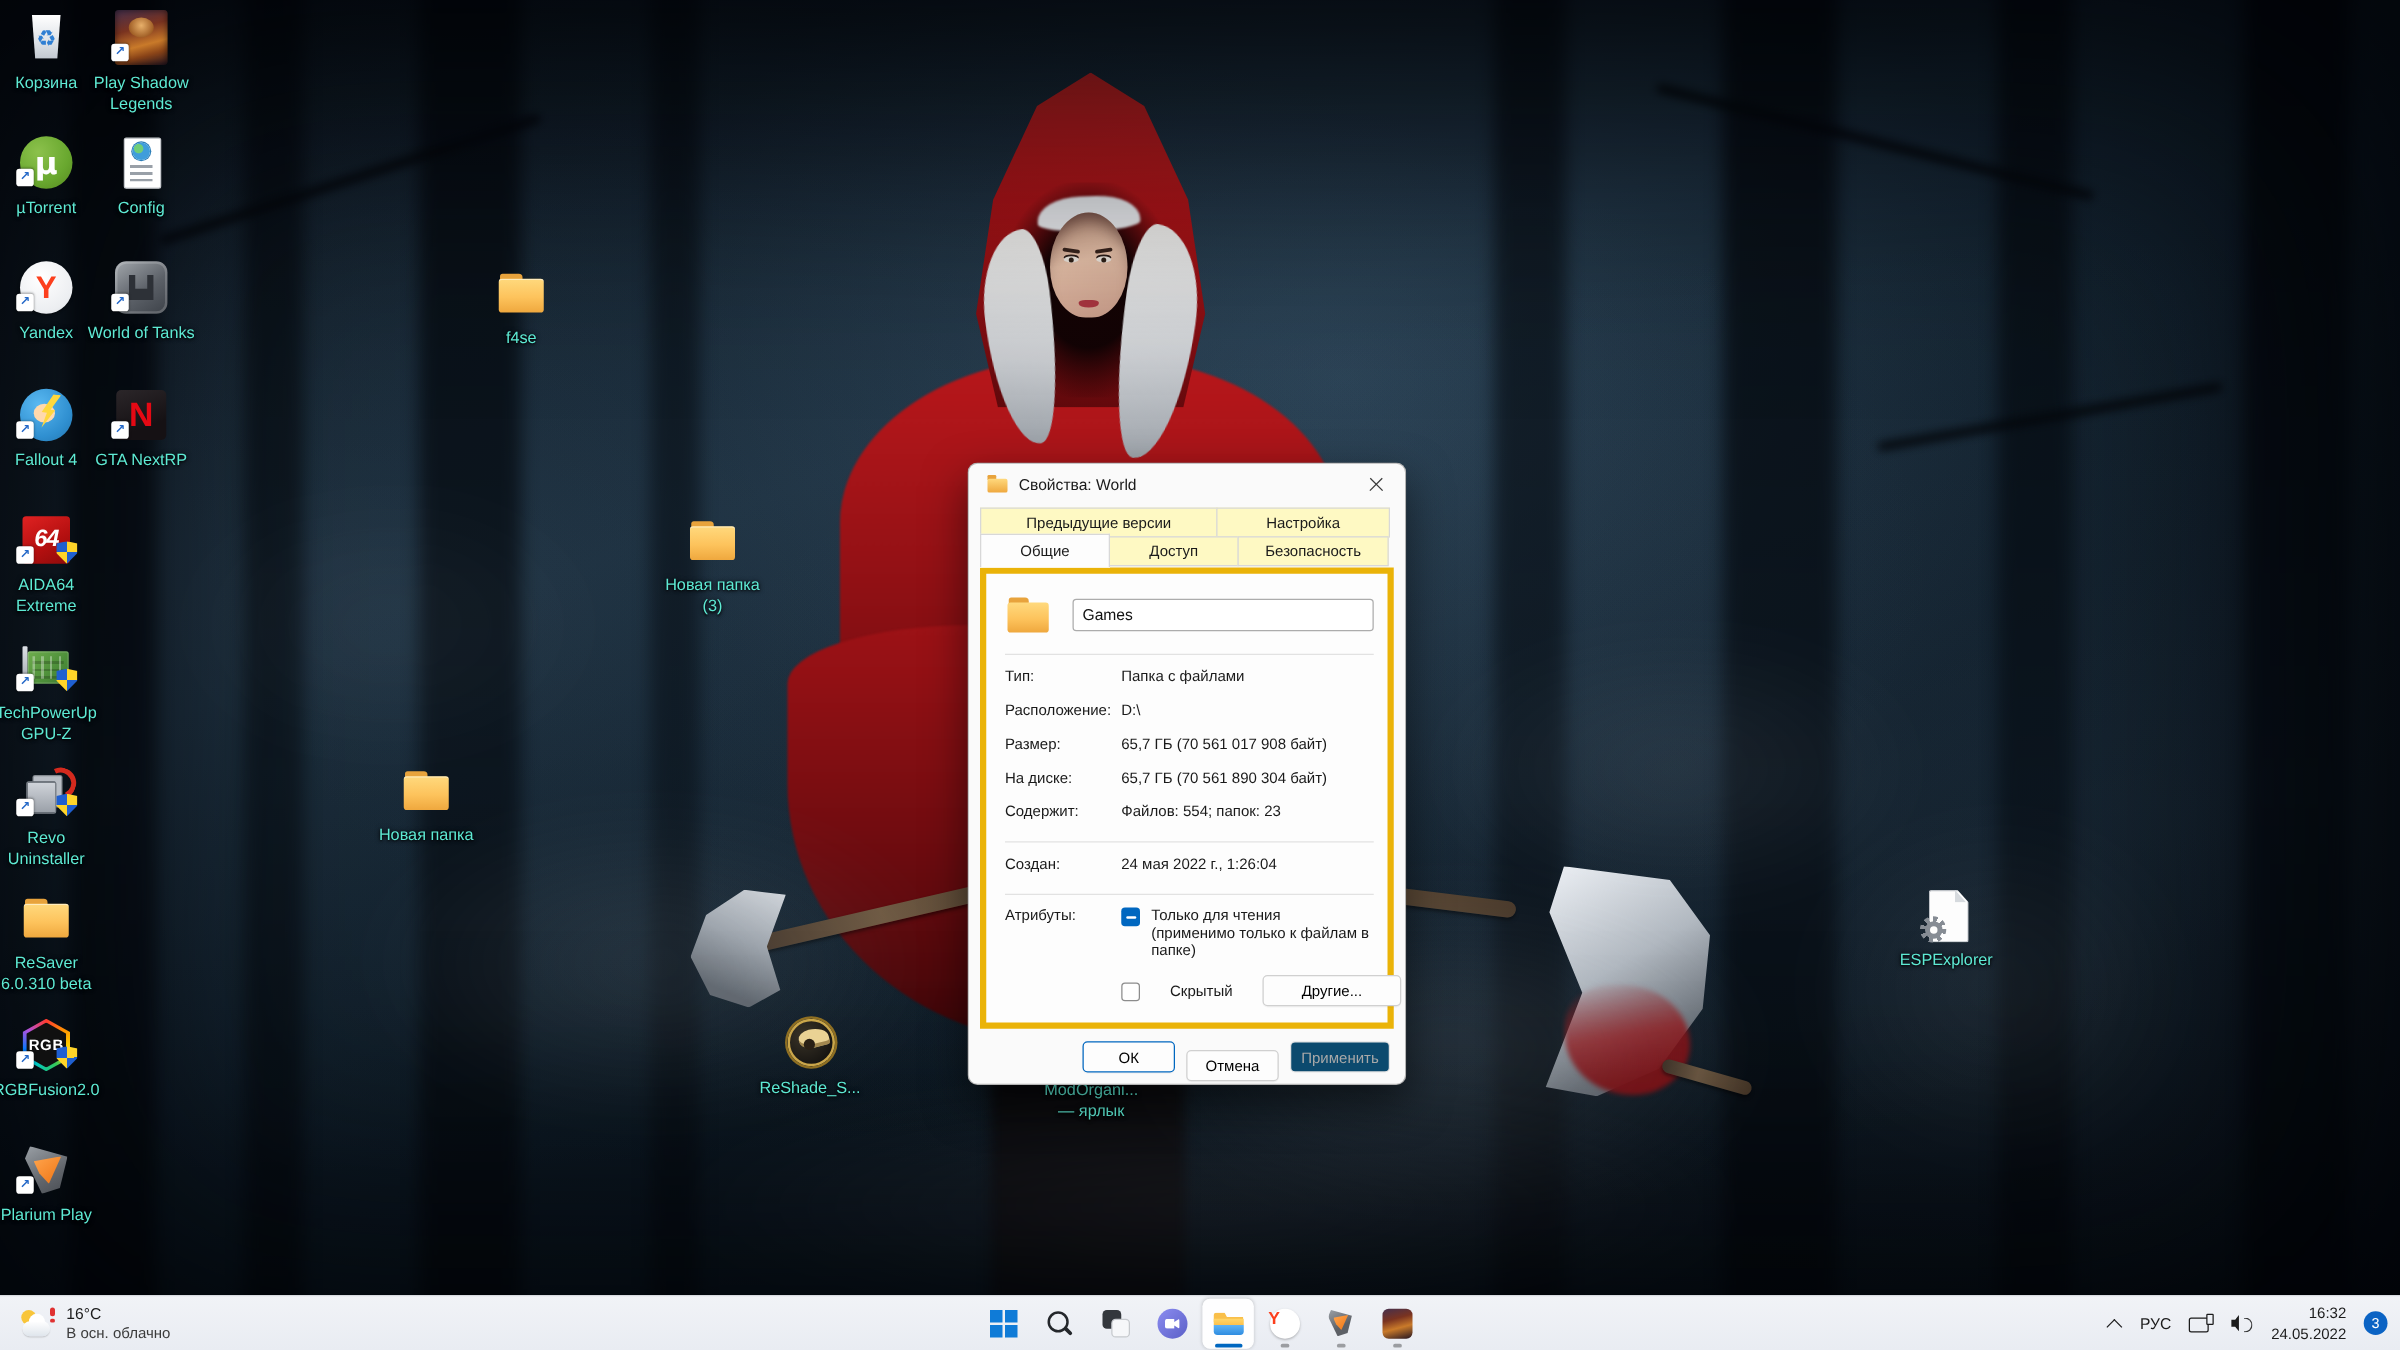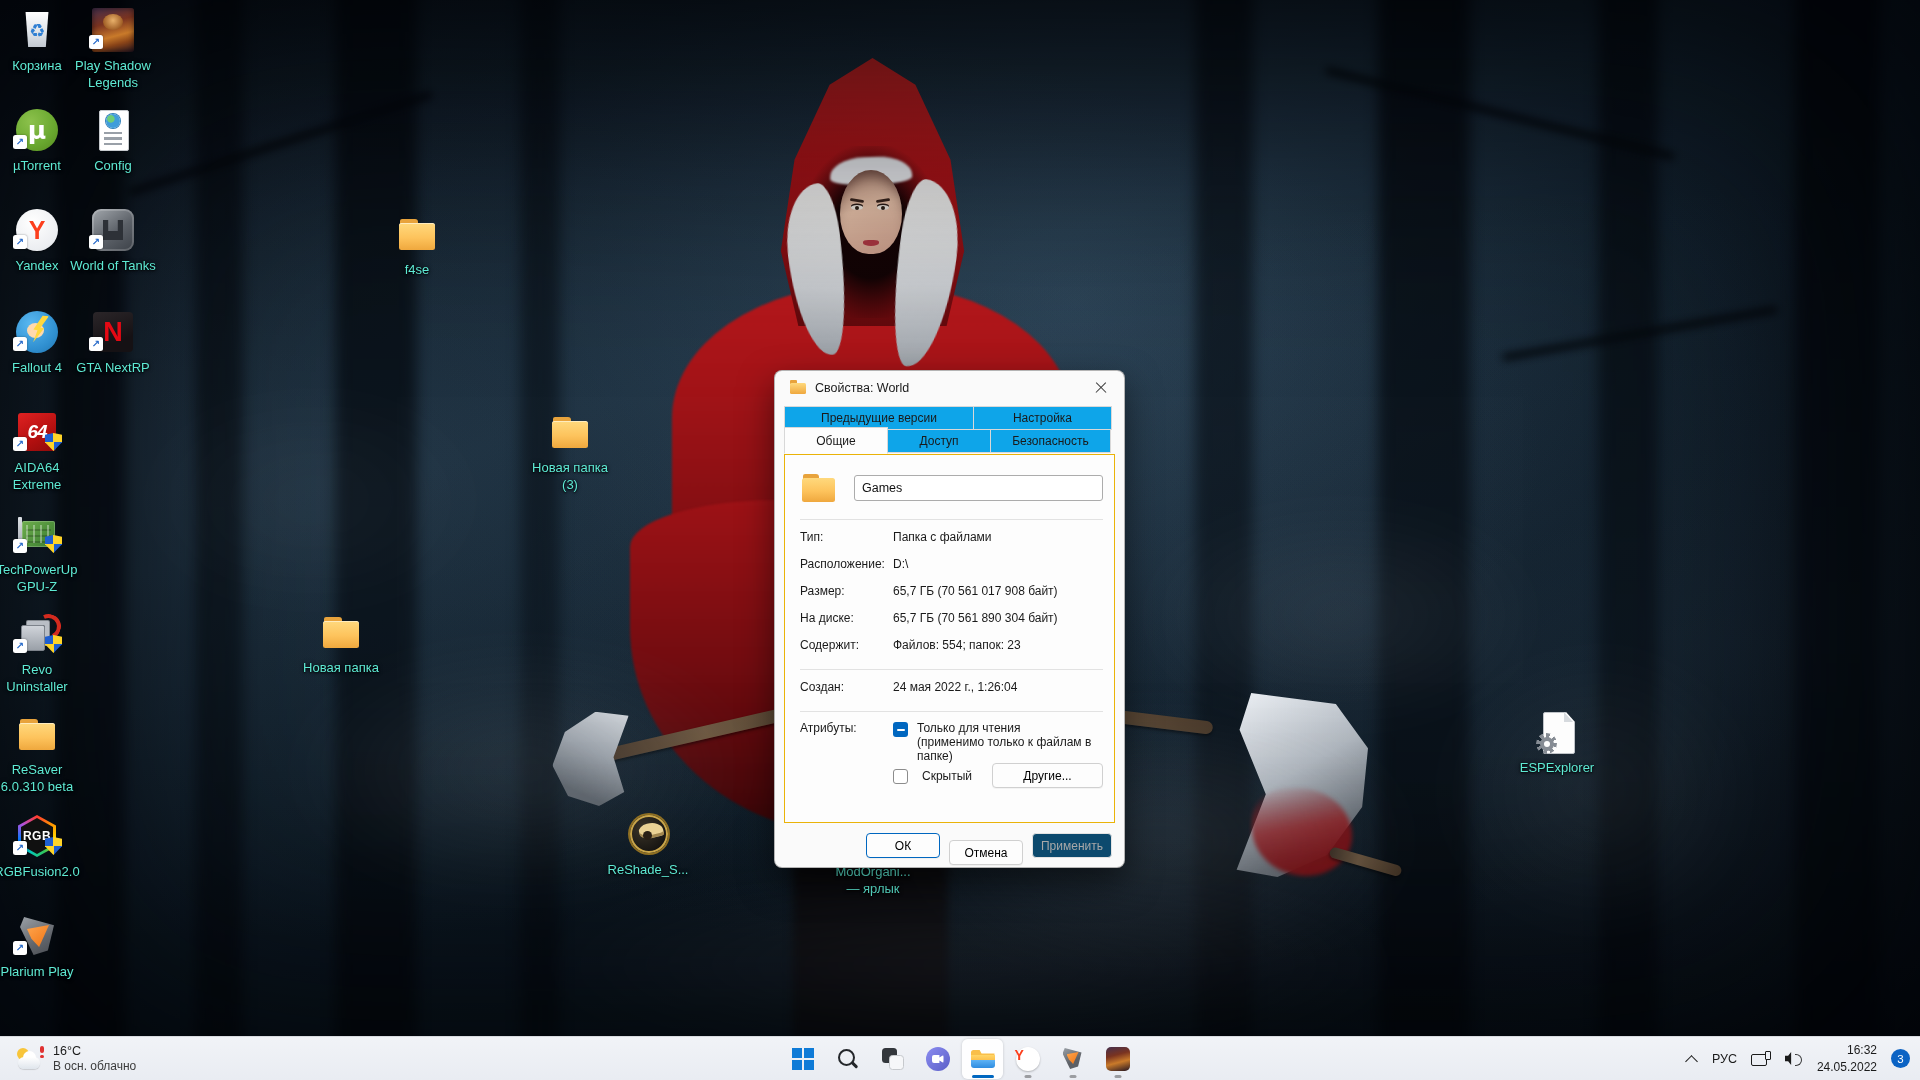--- a/index.html
+++ b/index.html
@@ -120,42 +120,42 @@
   .mini-folder::after{content:"";position:absolute;left:0;top:2.5px;width:16px;height:11px;background:linear-gradient(180deg,#ffd97d,#efa83e);border-radius:1.5px;}
   .dlg-close{position:absolute;right:0;top:0;width:46px;height:33px;border-top-right-radius:8px;display:flex;align-items:center;justify-content:center;}
   .xg{position:relative;width:12px;height:12px;}
   .xg::before,.xg::after{content:"";position:absolute;left:-1px;top:5px;width:14px;height:1.4px;background:#3a3a3a;}
   .xg::before{transform:rotate(45deg);} .xg::after{transform:rotate(-45deg);}
 
   .tabs{position:relative;height:49px;margin:2px 9px 0 9px;}
   .trow{position:absolute;display:flex;}
   .trow.r1{top:0;left:0;}
   .trow.r2{top:23px;left:0;}
-  .tab{box-sizing:border-box;height:24px;display:flex;align-items:center;justify-content:center;background:#0ea5e9;border:1px solid #d8d8d8;margin-left:-1px;font-size:12px;z-index:1;}
+  .tab{box-sizing:border-box;height:24px;display:flex;align-items:center;justify-content:center;background:#fef9c3;border:1px solid #d8d8d8;margin-left:-1px;font-size:12px;z-index:1;}
   .trow .tab:first-child{margin-left:0;}
   .tab.active{background:#fdfdfd;height:27px;margin-top:-2px;border-bottom-color:#fdfdfd;z-index:3;}
-  .tpage{position:relative;margin:-1px 9px 0 9px;height:369px;background:#fdfdfd;border:1px solid #eab308;box-sizing:border-box;padding:13px 11px 0 15px;z-index:2;}
+  .tpage{position:relative;margin:-1px 9px 0 9px;height:369px;background:#fdfdfd;border:5px solid #eab308;box-sizing:border-box;padding:13px 11px 0 15px;z-index:2;}
 
   .head-row{display:flex;align-items:center;gap:14px;}
   .big-folder{position:relative;width:40px;height:40px;flex:0 0 40px;}
   .big-folder::before{content:"";position:absolute;left:3px;top:6px;width:16px;height:9px;background:#e8a33c;border-radius:2px 3px 0 0;}
   .big-folder::after{content:"";position:absolute;left:2px;top:10px;width:33px;height:24px;background:linear-gradient(180deg,#ffd97d 0%,#fdc35c 55%,#efa83e 100%);border-radius:2.5px;}
   .name-input{flex:1;height:22px;border:1px solid #acacac;border-radius:3px;padding:1px 7px;font-size:12.5px;font-family:inherit;color:#111;background:#fff;outline:none;}
   .fsep{border:none;border-top:1px solid #e2e2e2;margin:11px 0 3px 0;}
   .frow{display:flex;padding:6.5px 0;align-items:flex-start;}
   .frow .fl{width:93px;flex:0 0 93px;}
   .frow .fv{flex:1;}
   .attr-row{display:flex;padding-top:6px;}
   .attr-col{flex:1;}
   .cbline{display:flex;gap:9px;align-items:flex-start;}
   .cb{box-sizing:border-box;width:15px;height:15px;border-radius:3px;flex:0 0 15px;position:relative;margin-top:1px;}
   .cb.ind{background:#0067c0;}
   .cb.ind::after{content:"";position:absolute;left:3.5px;top:6.5px;width:8px;height:2px;background:#fff;border-radius:1px;}
   .cb.empty{background:#fff;border:1px solid #8c8c8c;}
-  .cbline2{display:flex;gap:14px;align-items:center;}
+  .cbline2{display:flex;gap:24px;align-items:center;margin-top:13px;}
   .btn{box-sizing:border-box;height:25px;border-radius:4px;background:#fdfdfd;border:1px solid #d0d0d0;font-size:12px;font-family:inherit;display:flex;align-items:center;justify-content:center;box-shadow:0 1px 0 rgba(0,0,0,.04);}
   .btn-other{width:111px;margin-left:auto;}
   .dlg-footer{position:absolute;left:0;right:0;bottom:0;height:43px;display:flex;align-items:center;justify-content:flex-end;gap:9px;padding-right:12px;}
   .btn-ok{width:74px;border:1.6px solid #0067c0;}
   .btn-cancel{width:74px;margin-top:14px;}
   .btn-apply{width:80px;color:#a8a8a8;border-color:#e3e3e3;background:#0c4a6e;box-shadow:none;}
 
   
   .taskbar{position:absolute;left:0;right:0;bottom:0;height:43px;z-index:10;background:linear-gradient(180deg,#f1f3f7,#e9ecf2);border-top:1px solid rgba(0,0,0,.07);display:flex;align-items:center;}
   .tb-weather{position:absolute;left:8px;top:0;bottom:0;display:flex;align-items:center;gap:9px;padding:0 8px;}

